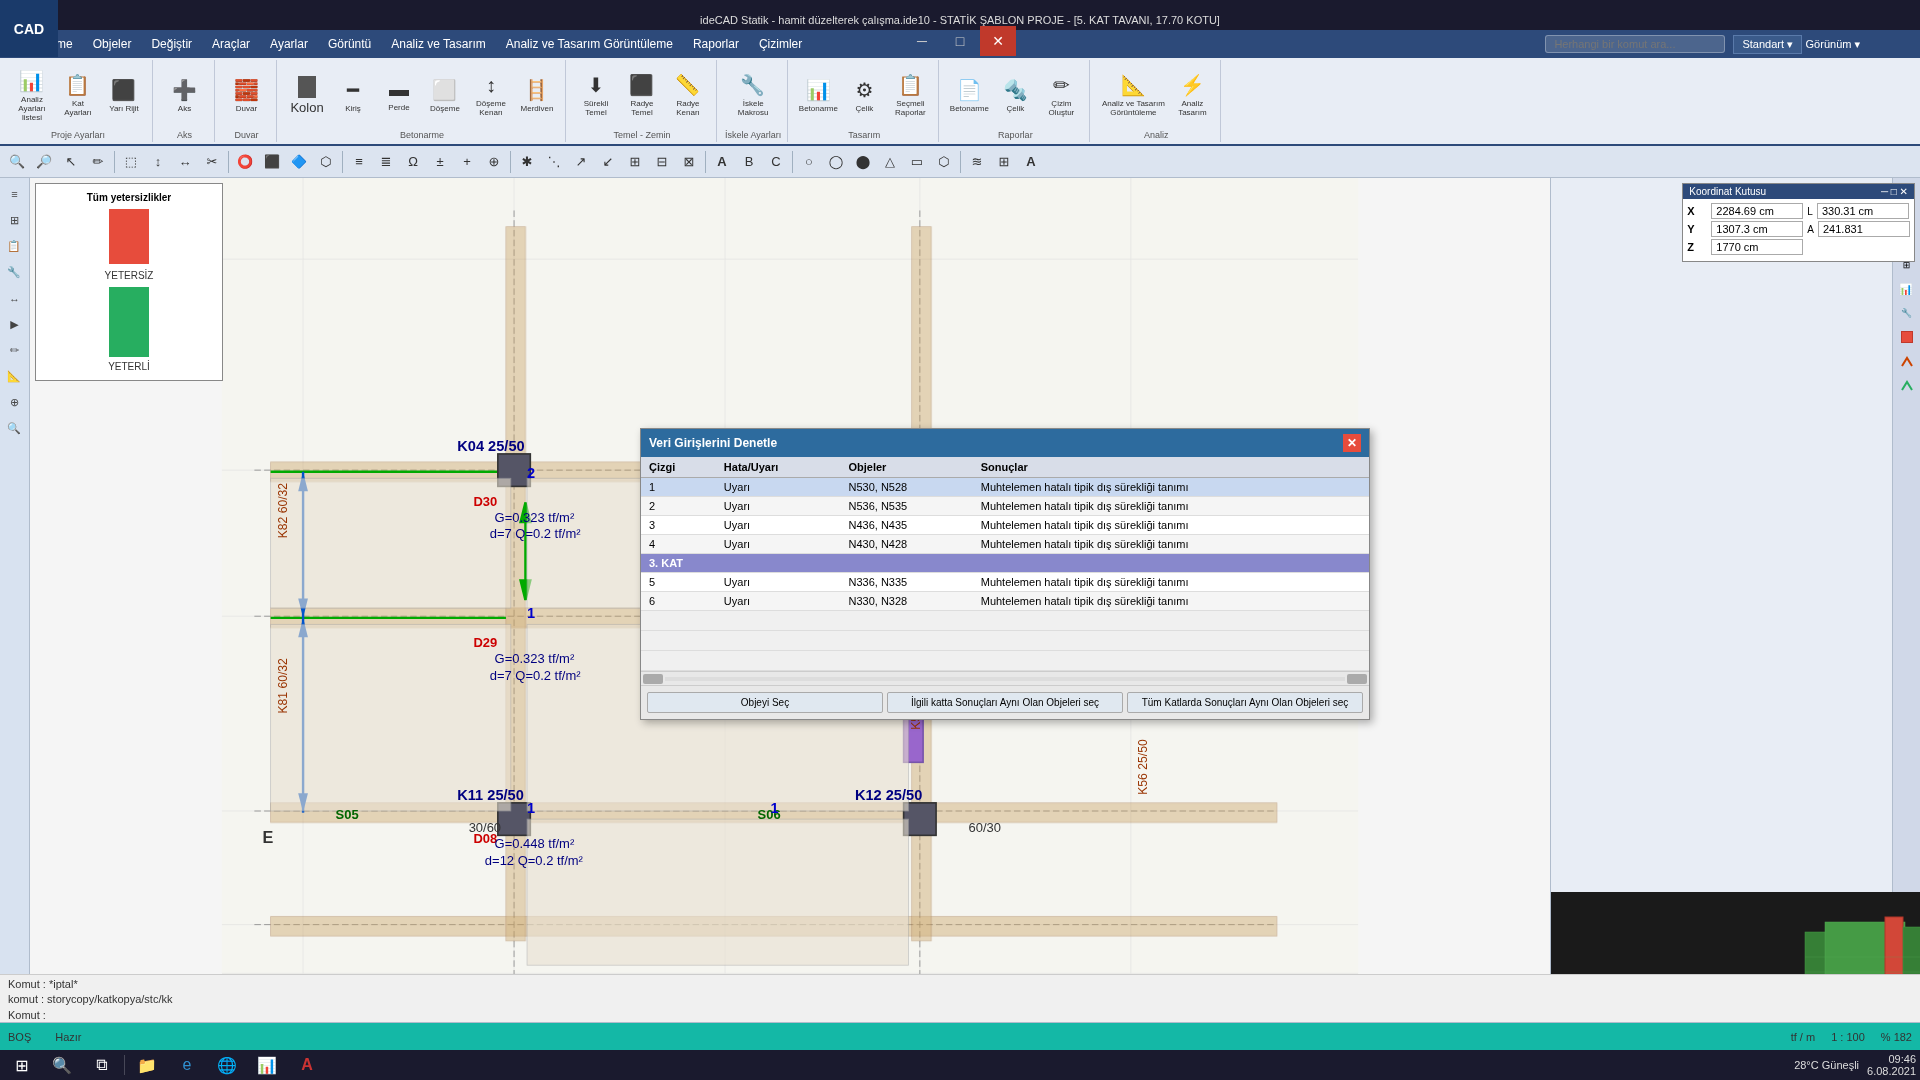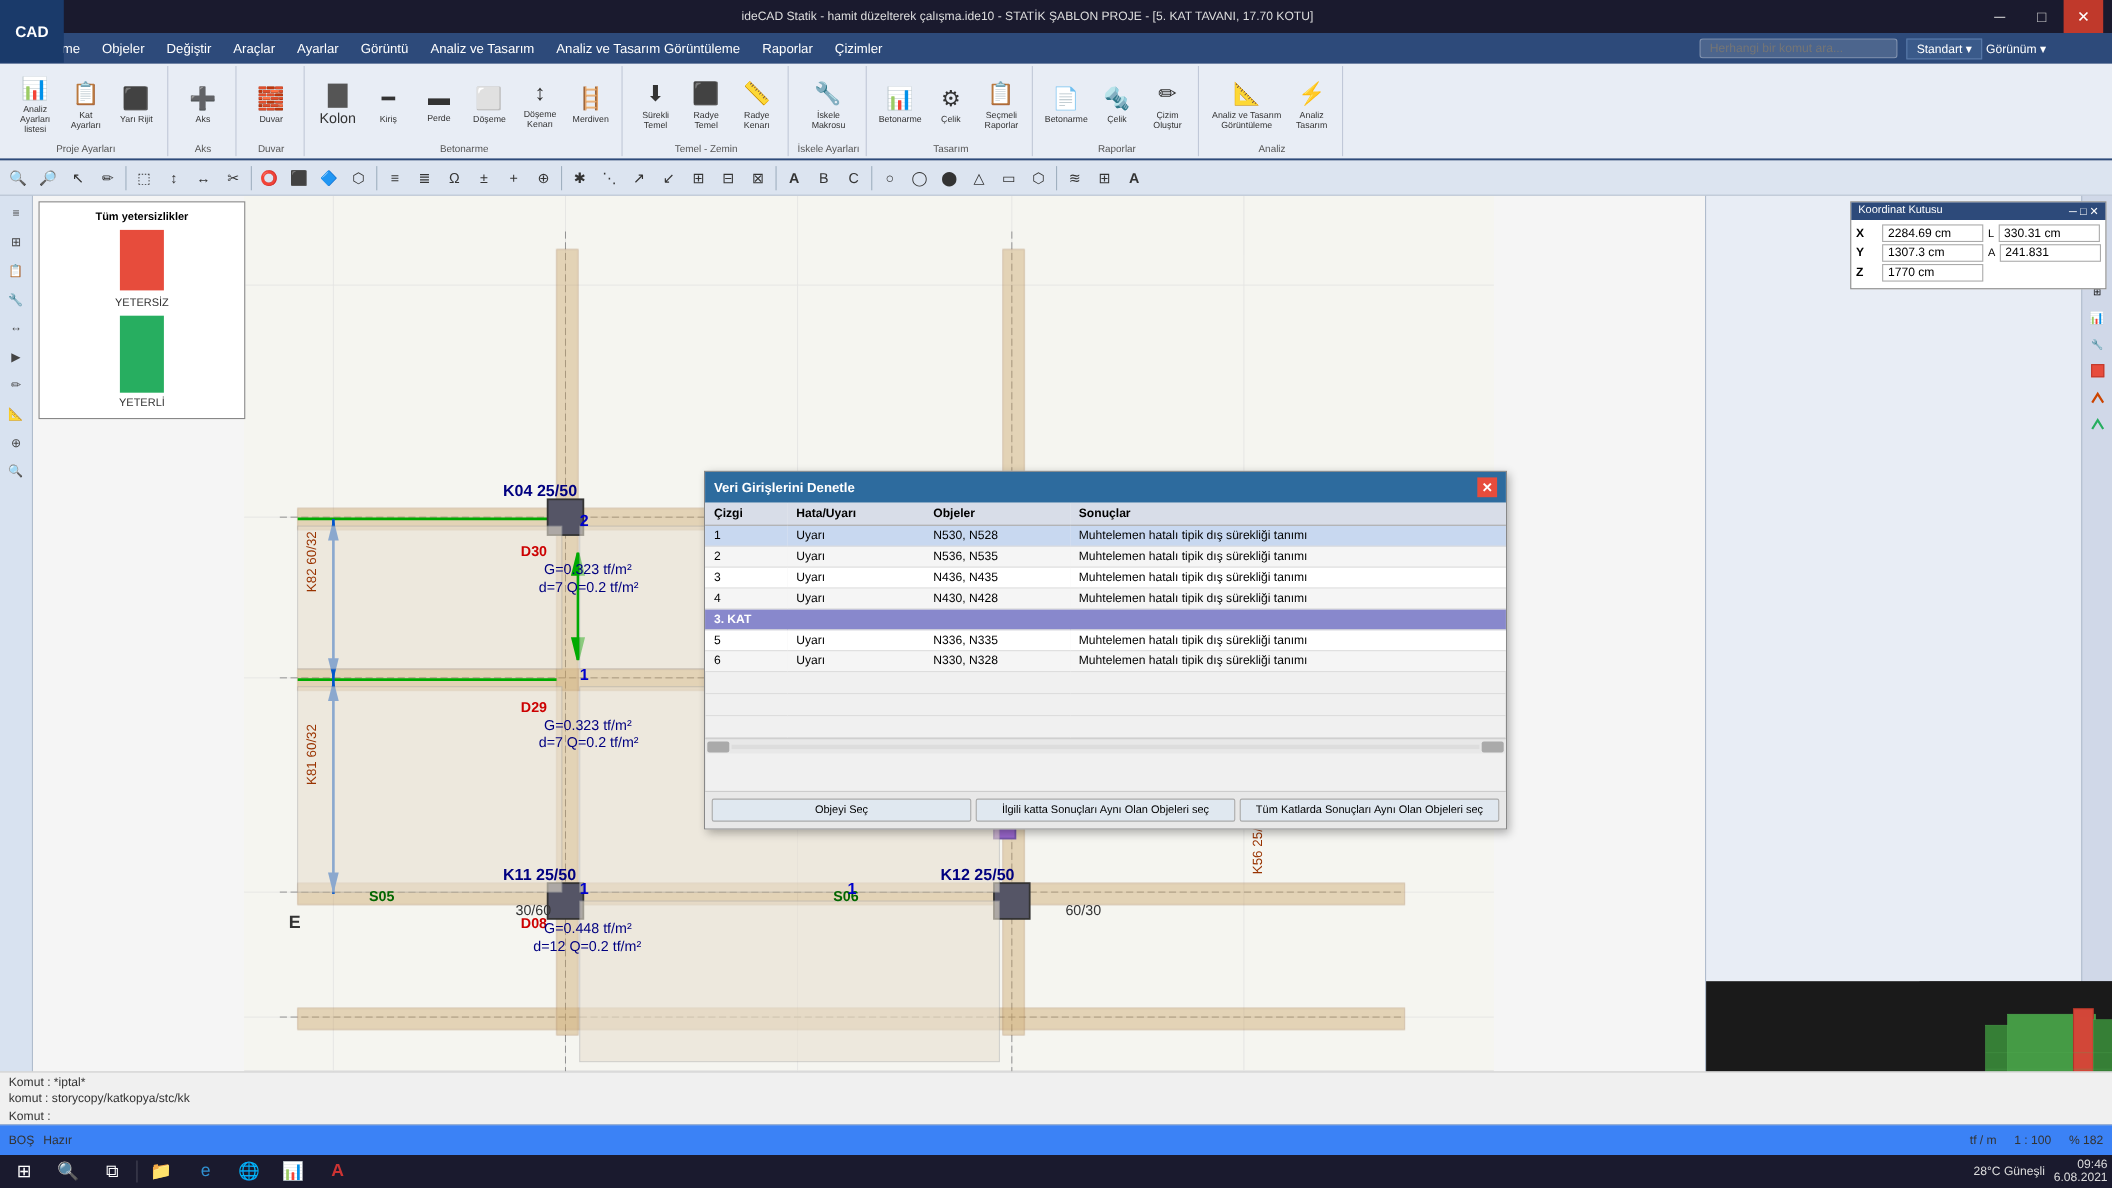--- a/index.html
+++ b/index.html
@@ -8,20 +8,21 @@
     
     #titlebar {
       height: 30px;
       background: #1a1a2e;
       color: #ccc;
       display: flex;
       align-items: center;
       justify-content: space-between;
       padding: 14px 8px;
       font-size: 12px;
+      flex-direction: column;
     }
     #titlebar .title { flex: 1; text-align: center; font-size: 11px; color: #ddd; }
     #titlebar .win-controls { display: flex; gap: 2px; }
     #titlebar .win-btn {
       width: 36px; height: 30px;
       display: flex; align-items: center; justify-content: center;
       cursor: pointer; font-size: 14px; color: #ccc;
     }
     #titlebar .win-btn.close { background: #c0392b; color: white; }
 
@@ -266,21 +267,20 @@
     }
     .row-odd { background: white; }
     .row-even { background: #f5f5f5; }
     .row-selected { background: #c8d8f0; }
     #veri-dialog .dialog-footer {
       display: flex;
       gap: 4px;
       padding: 6px;
       background: #e8e8e8;
       border-top: 1px solid #ccc;
-      margin-top: 34px;
     }
     .dialog-btn {
       flex: 1;
       padding: 4px 6px;
       background: #e0e8f0;
       border: 1px solid #aaa;
       border-radius: 2px;
       cursor: pointer;
       font-size: 10px;
       text-align: center;
@@ -335,26 +335,26 @@
     .taskbar-right { margin-left: auto; display: flex; align-items: center; gap: 8px; color: #ddd; font-size: 11px; }
     .taskbar-time { text-align: right; font-size: 11px; color: #ddd; }
 
     
     #bottomstatus {
       position: fixed;
       bottom: 30px;
       left: 0;
       right: 0;
       height: 28px;
-      background: #3b82f6;
+      background: #14b8a6;
       border-top: 1px solid #b0bccc;
       display: flex;
       align-items: center;
       padding: 0 8px;
-      gap: 8px;
+      gap: 24px;
       font-size: 11px;
     }
     .status-item { color: #333; }
     .status-right { margin-left: auto; display: flex; gap: 16px; }
 
     
     #cad-logo {
       position: absolute;
       top: 0; left: 0;
       width: 58px; height: 57px;

